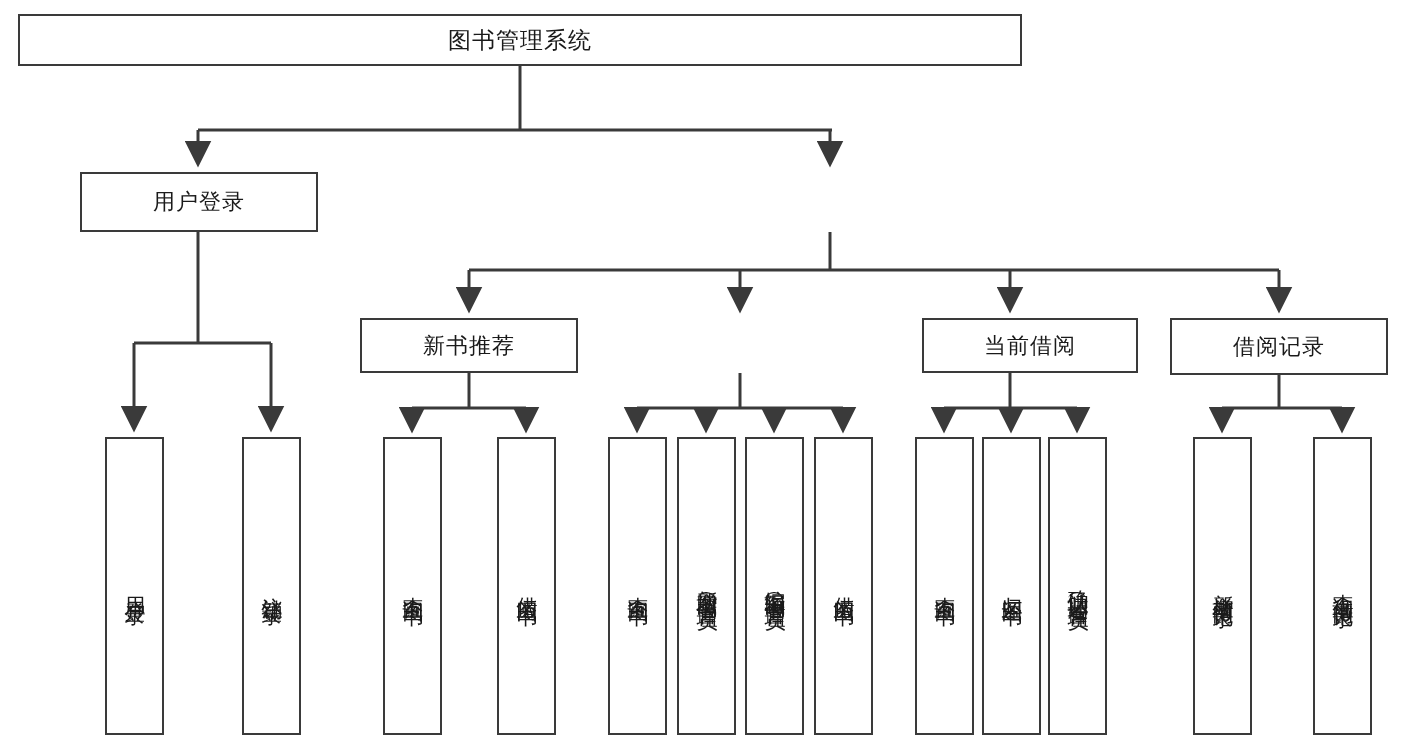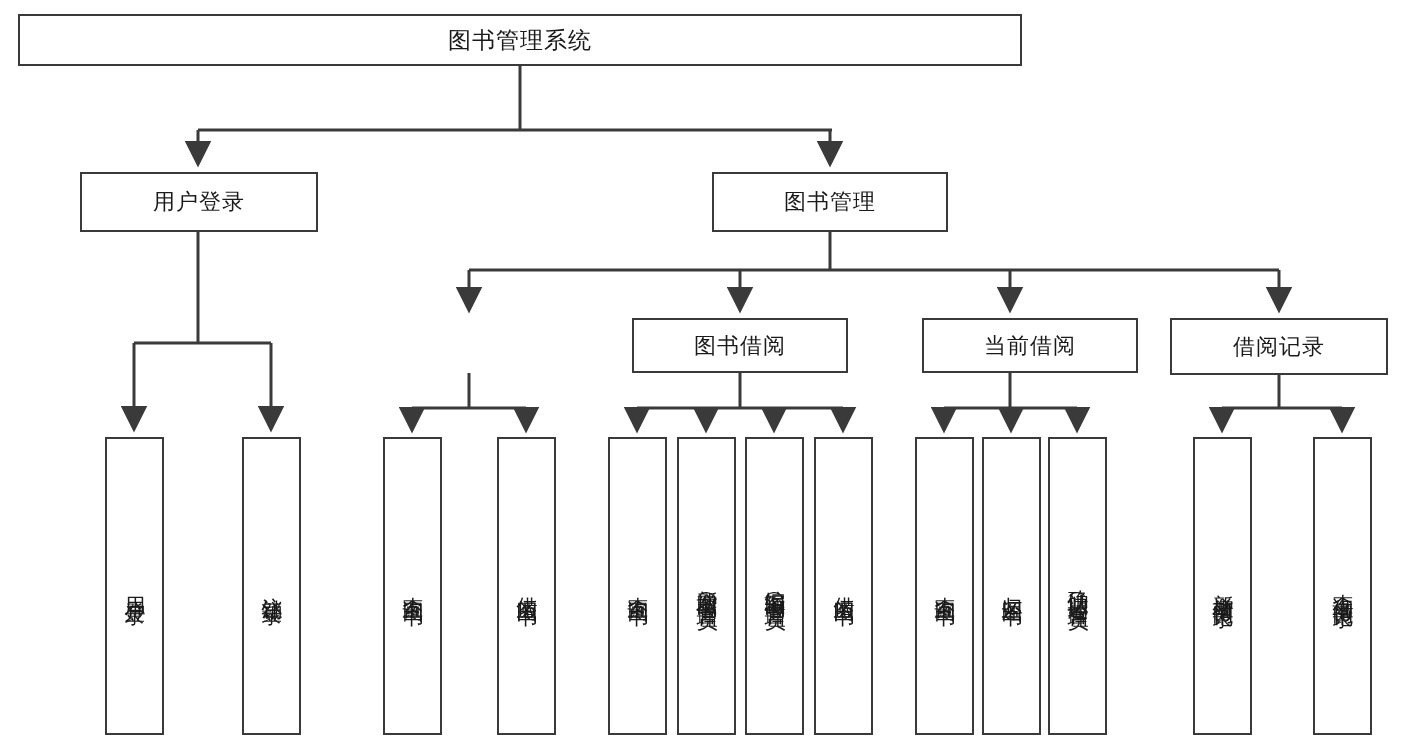--- a/index.html
+++ b/index.html
@@ -127,28 +127,25 @@
   </svg>
 
   <div class="node level0" style="left:18px; top:14px; width:1004px; height:52px;">
     <span class="node-label">图书管理系统</span>
   </div>
 
   <div class="node level1" style="left:80px; top:172px; width:238px; height:60px;">
     <span class="node-label">用户登录</span>
   </div>
 
-  <div class="node level1" style="left:712px; top:172px; width:236px; height:60px;">
-    <span class="node-label">图书管理</span>
-  </div>
-
-
-  <div class="node level2" style="left:632px; top:318px; width:216px; height:55px;">
-    <span class="node-label">图书借阅</span>
-  </div>
+
+  <div class="node level2" style="left:360px; top:318px; width:218px; height:55px;">
+    <span class="node-label">新书推荐</span>
+  </div>
+
 
   <div class="node level2" style="left:902px; top:318px; width:216px; height:55px;margin-left:20px;">
     <span class="node-label">当前借阅</span>
   </div>
 
   <div class="node level2" style="left:1170px; top:318px; width:218px; height:57px;align-items:center;">
     <span class="node-label">借阅记录</span>
   </div>
 
   <div class="node leaf" style="left:105px; top:437px; width:59px; height:298px;">

